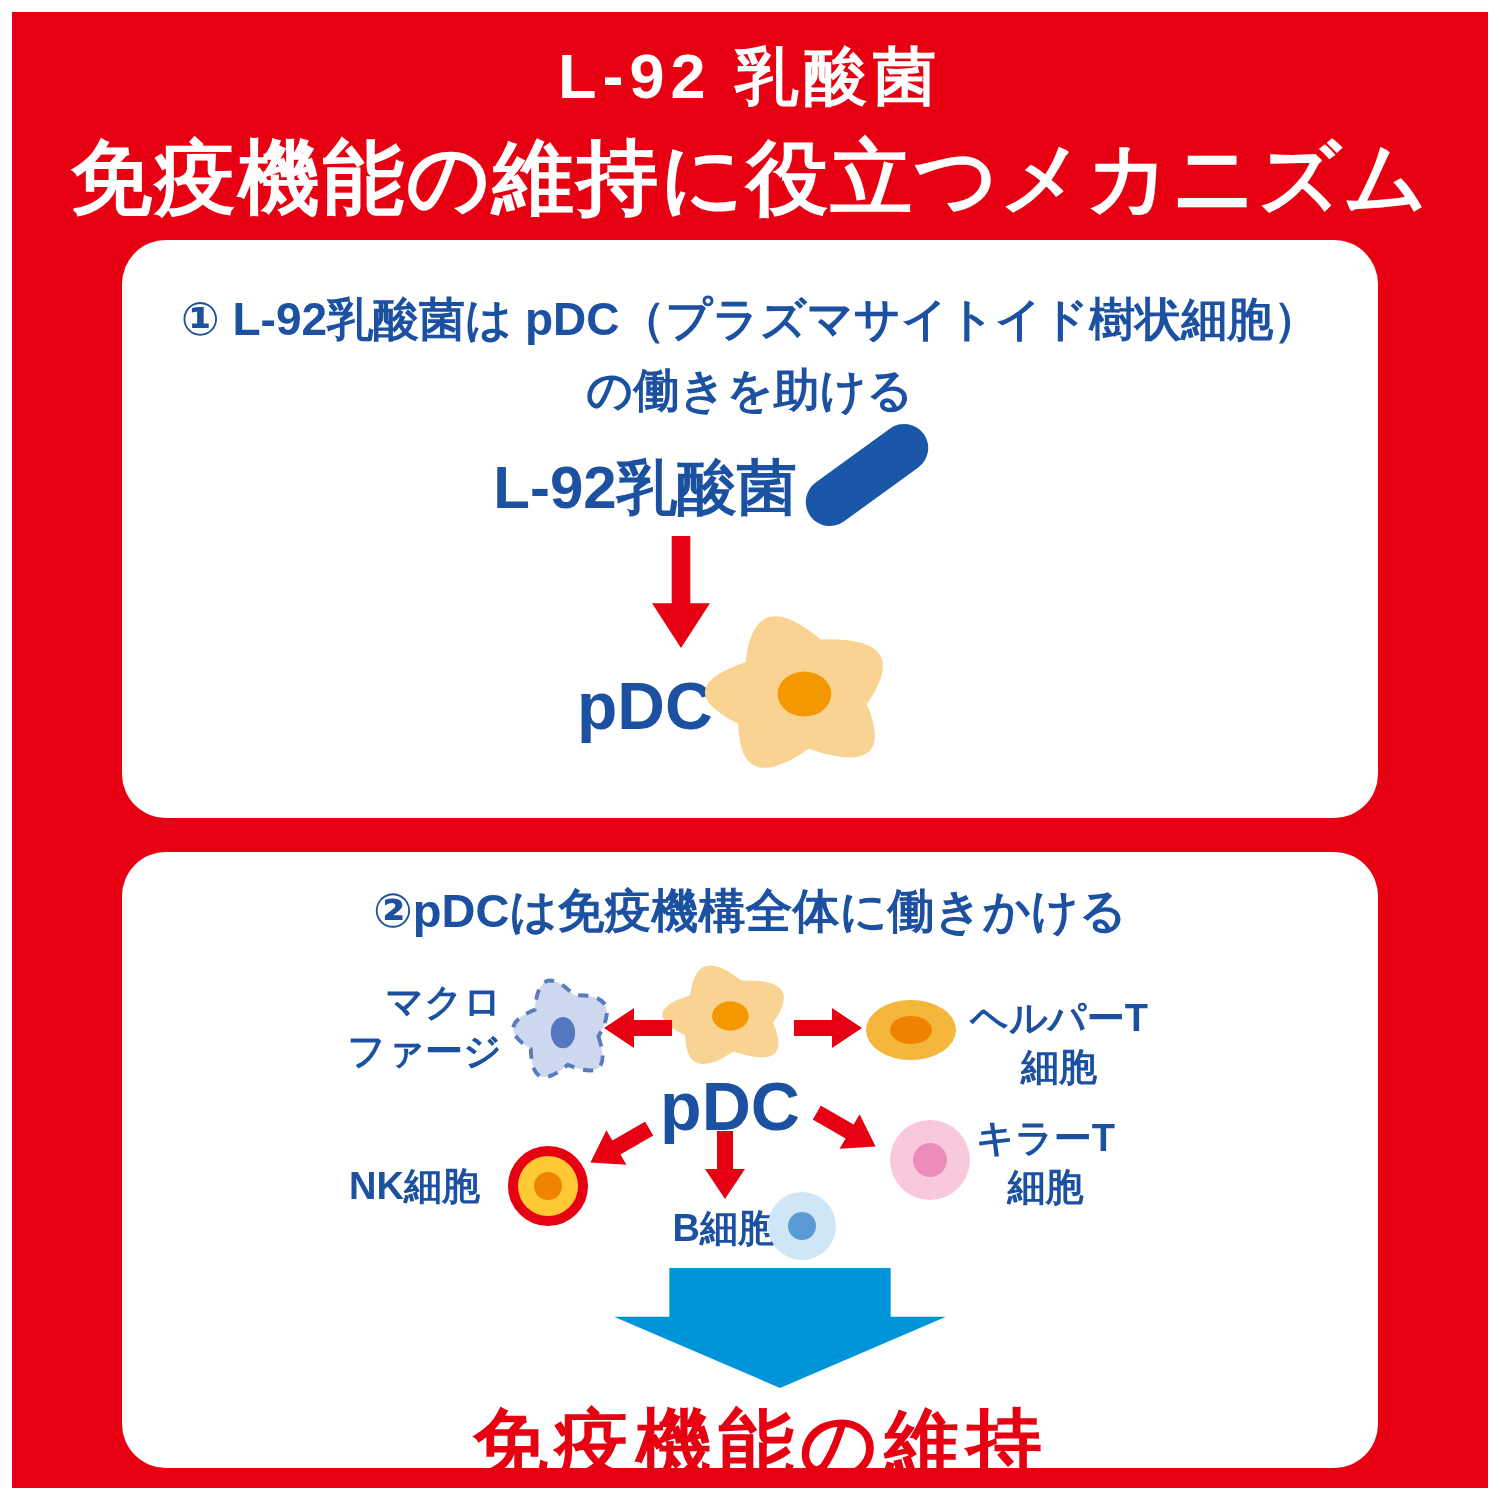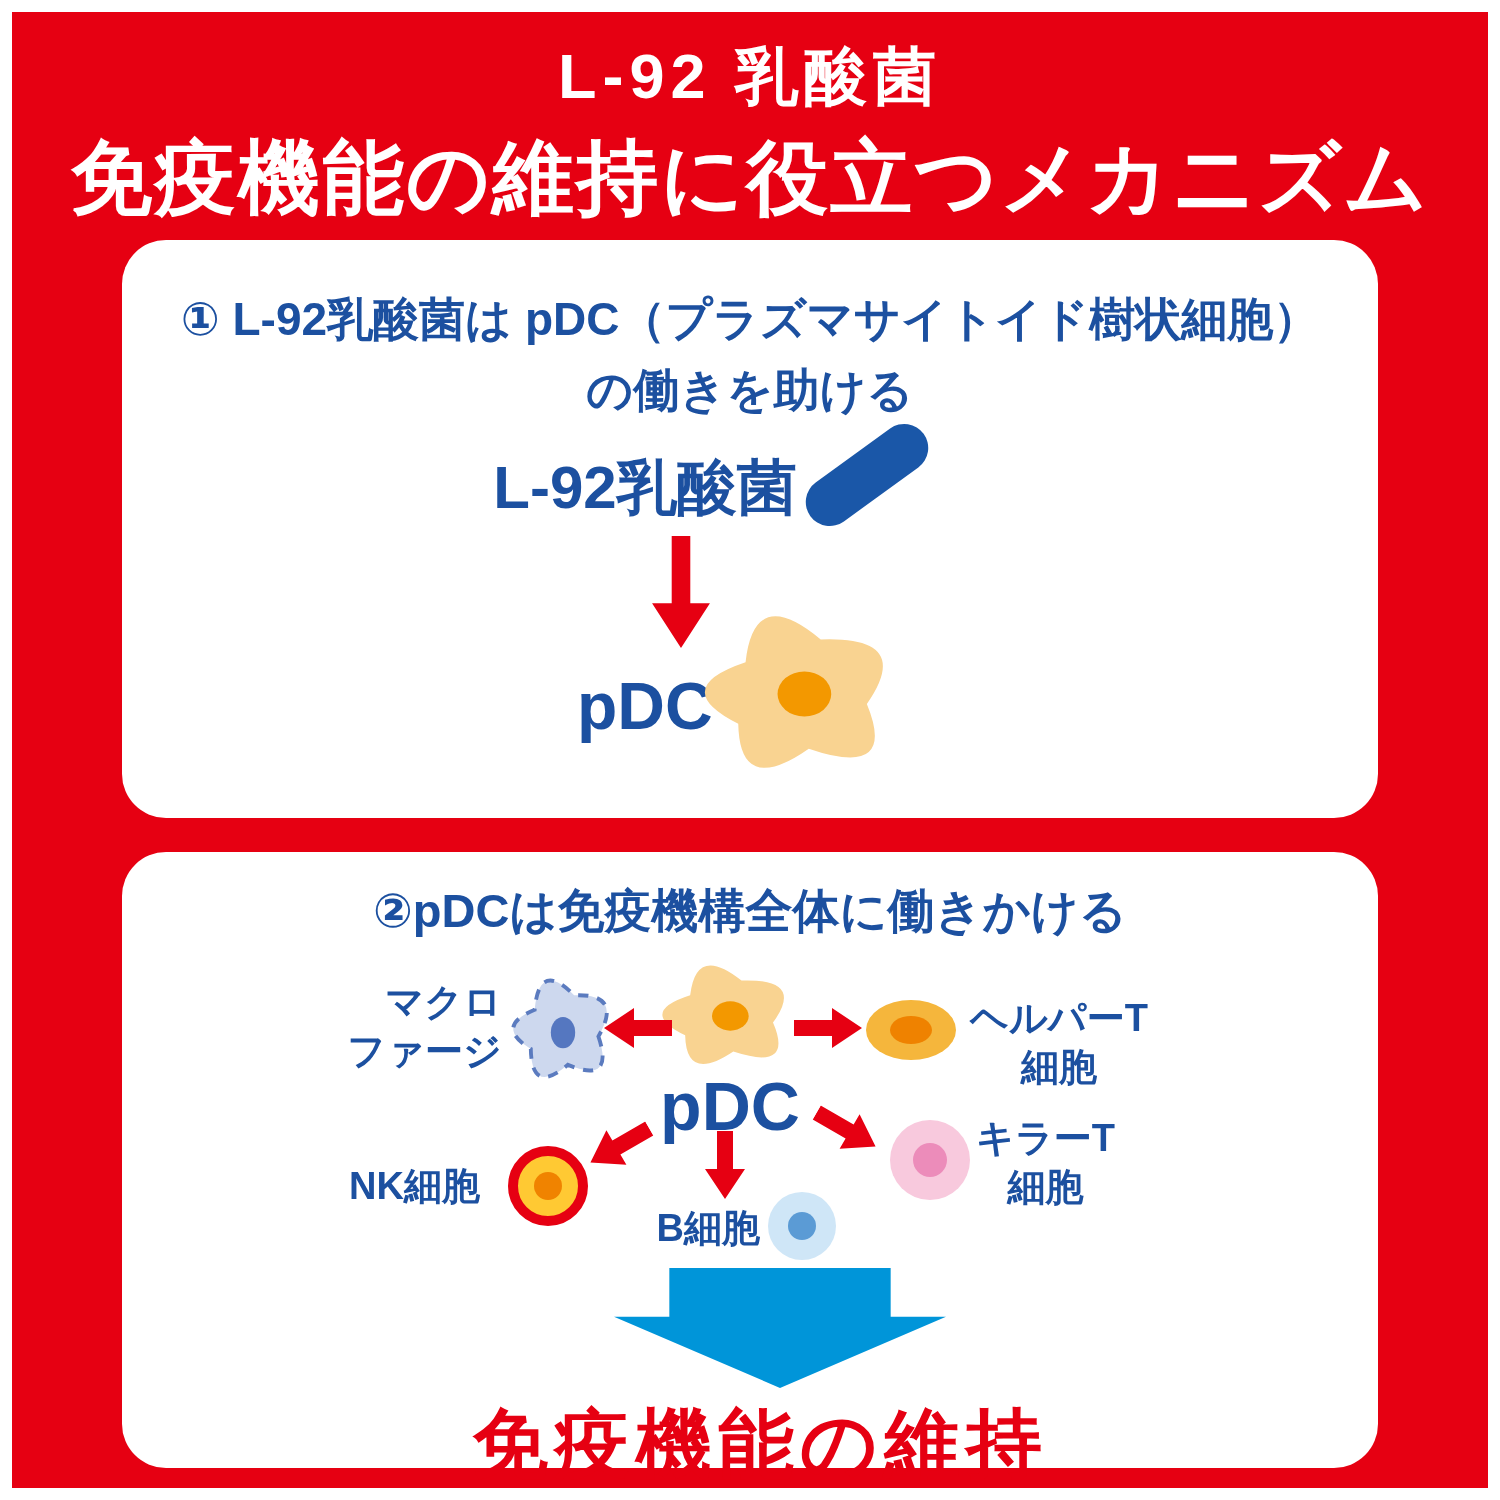--- a/index.html
+++ b/index.html
@@ -37,21 +37,21 @@
   }
   .arrow-down-red { position:absolute; left:528px; top:296px; width:62px; height:114px; }
   .pdc1-label { position:absolute; left:455px; top:428px; font-size:66px; font-weight:700; color:#1c50a0; }
   .pdc1-cell { position:absolute; left:575px; top:368px; width:205px; height:172px; }
 
   
   .cell-label { position:absolute; color:#1c50a0; font-weight:700; font-size:38px; line-height:1.3; }
   .mac-label    { left:168px; top:126px; width:212px; text-align:right; }
   .helper-label { left:848px; top:142px; text-align:center; }
   .nk-label     { left:218px; top:310px; width:140px; text-align:right; }
-  .b-label      { left:518px; top:352px; width:120px; text-align:right; }
+  .b-label      { left:534px; top:352px; width:120px; text-align:right; }
   .killer-label { left:854px; top:262px; text-align:center; }
 
   .mac-cell    { position:absolute; left:382px; top:118px; width:118px; height:120px; }
   .pdc2-cell   { position:absolute; left:535px; top:108px; width:140px; height:112px; }
   .helper-cell { position:absolute; left:742px; top:146px; width:94px;  height:64px; }
   .nk-cell     { position:absolute; left:386px; top:294px; width:80px;  height:80px; }
   .b-cell      { position:absolute; left:644px; top:338px; width:72px;  height:72px; }
   .killer-cell { position:absolute; left:766px; top:266px; width:84px;  height:84px; }
 
   .pdc2-label { position:absolute; left:508px; top:215px; width:200px; text-align:center;

